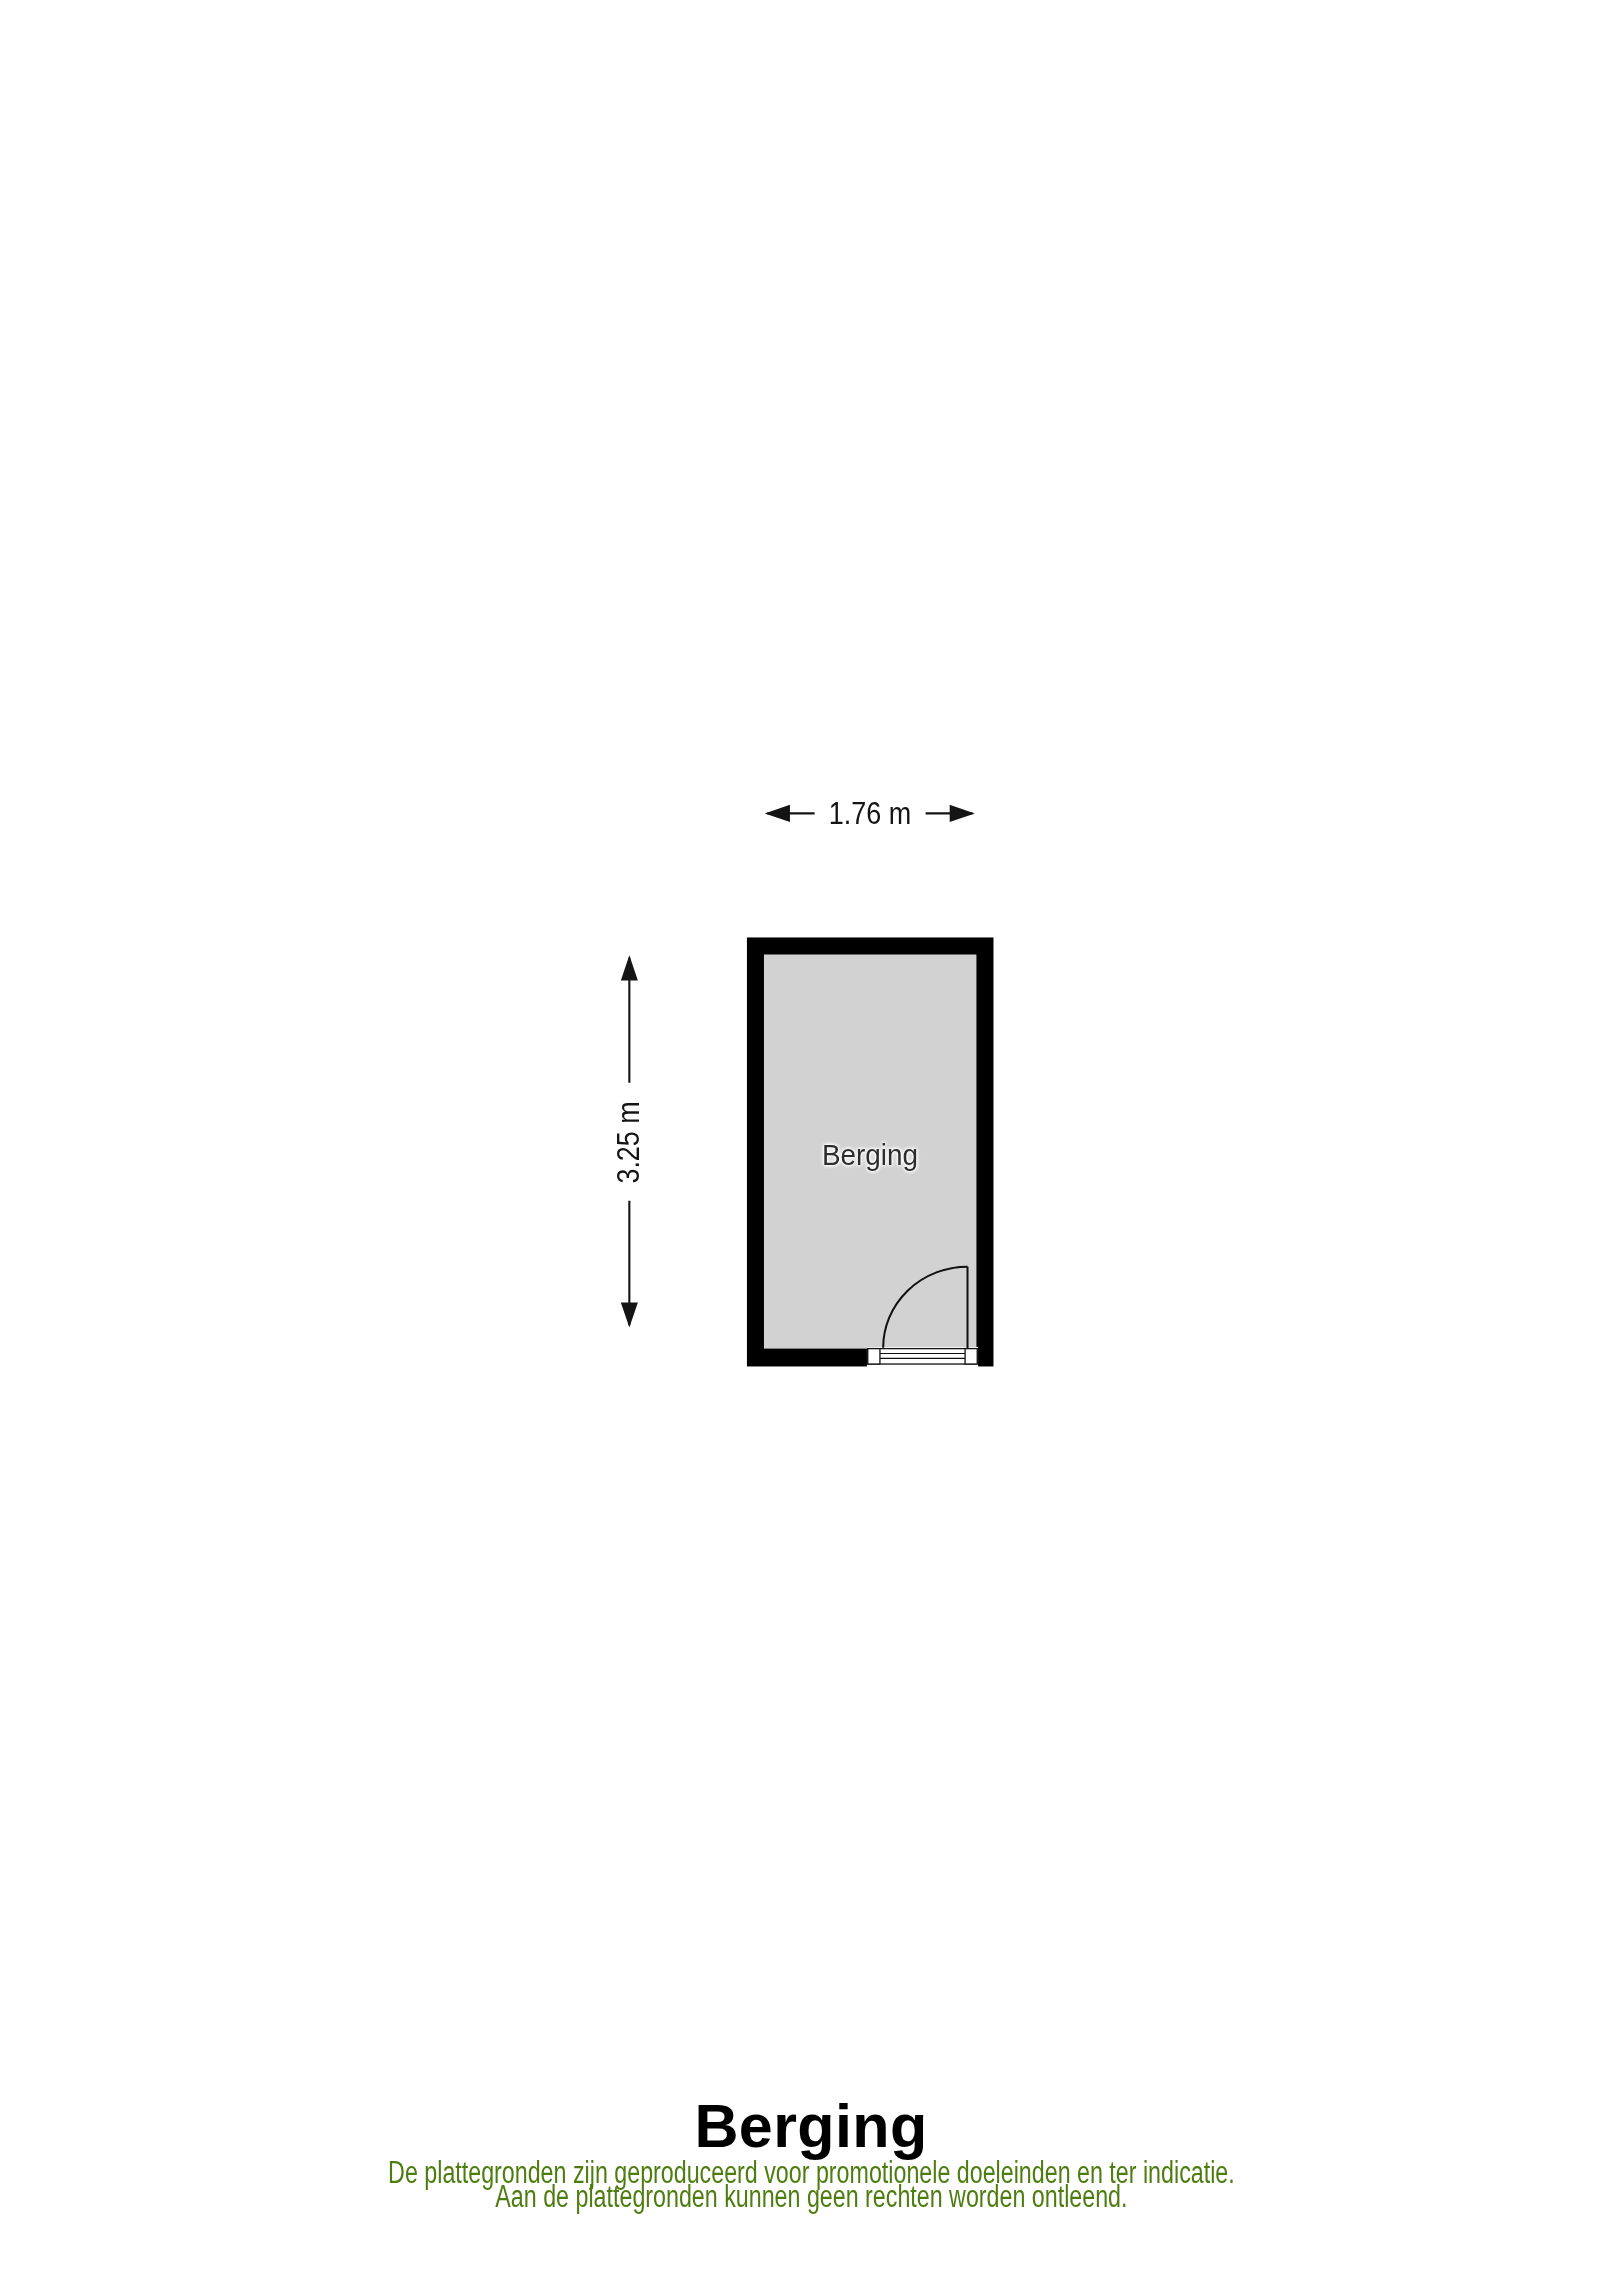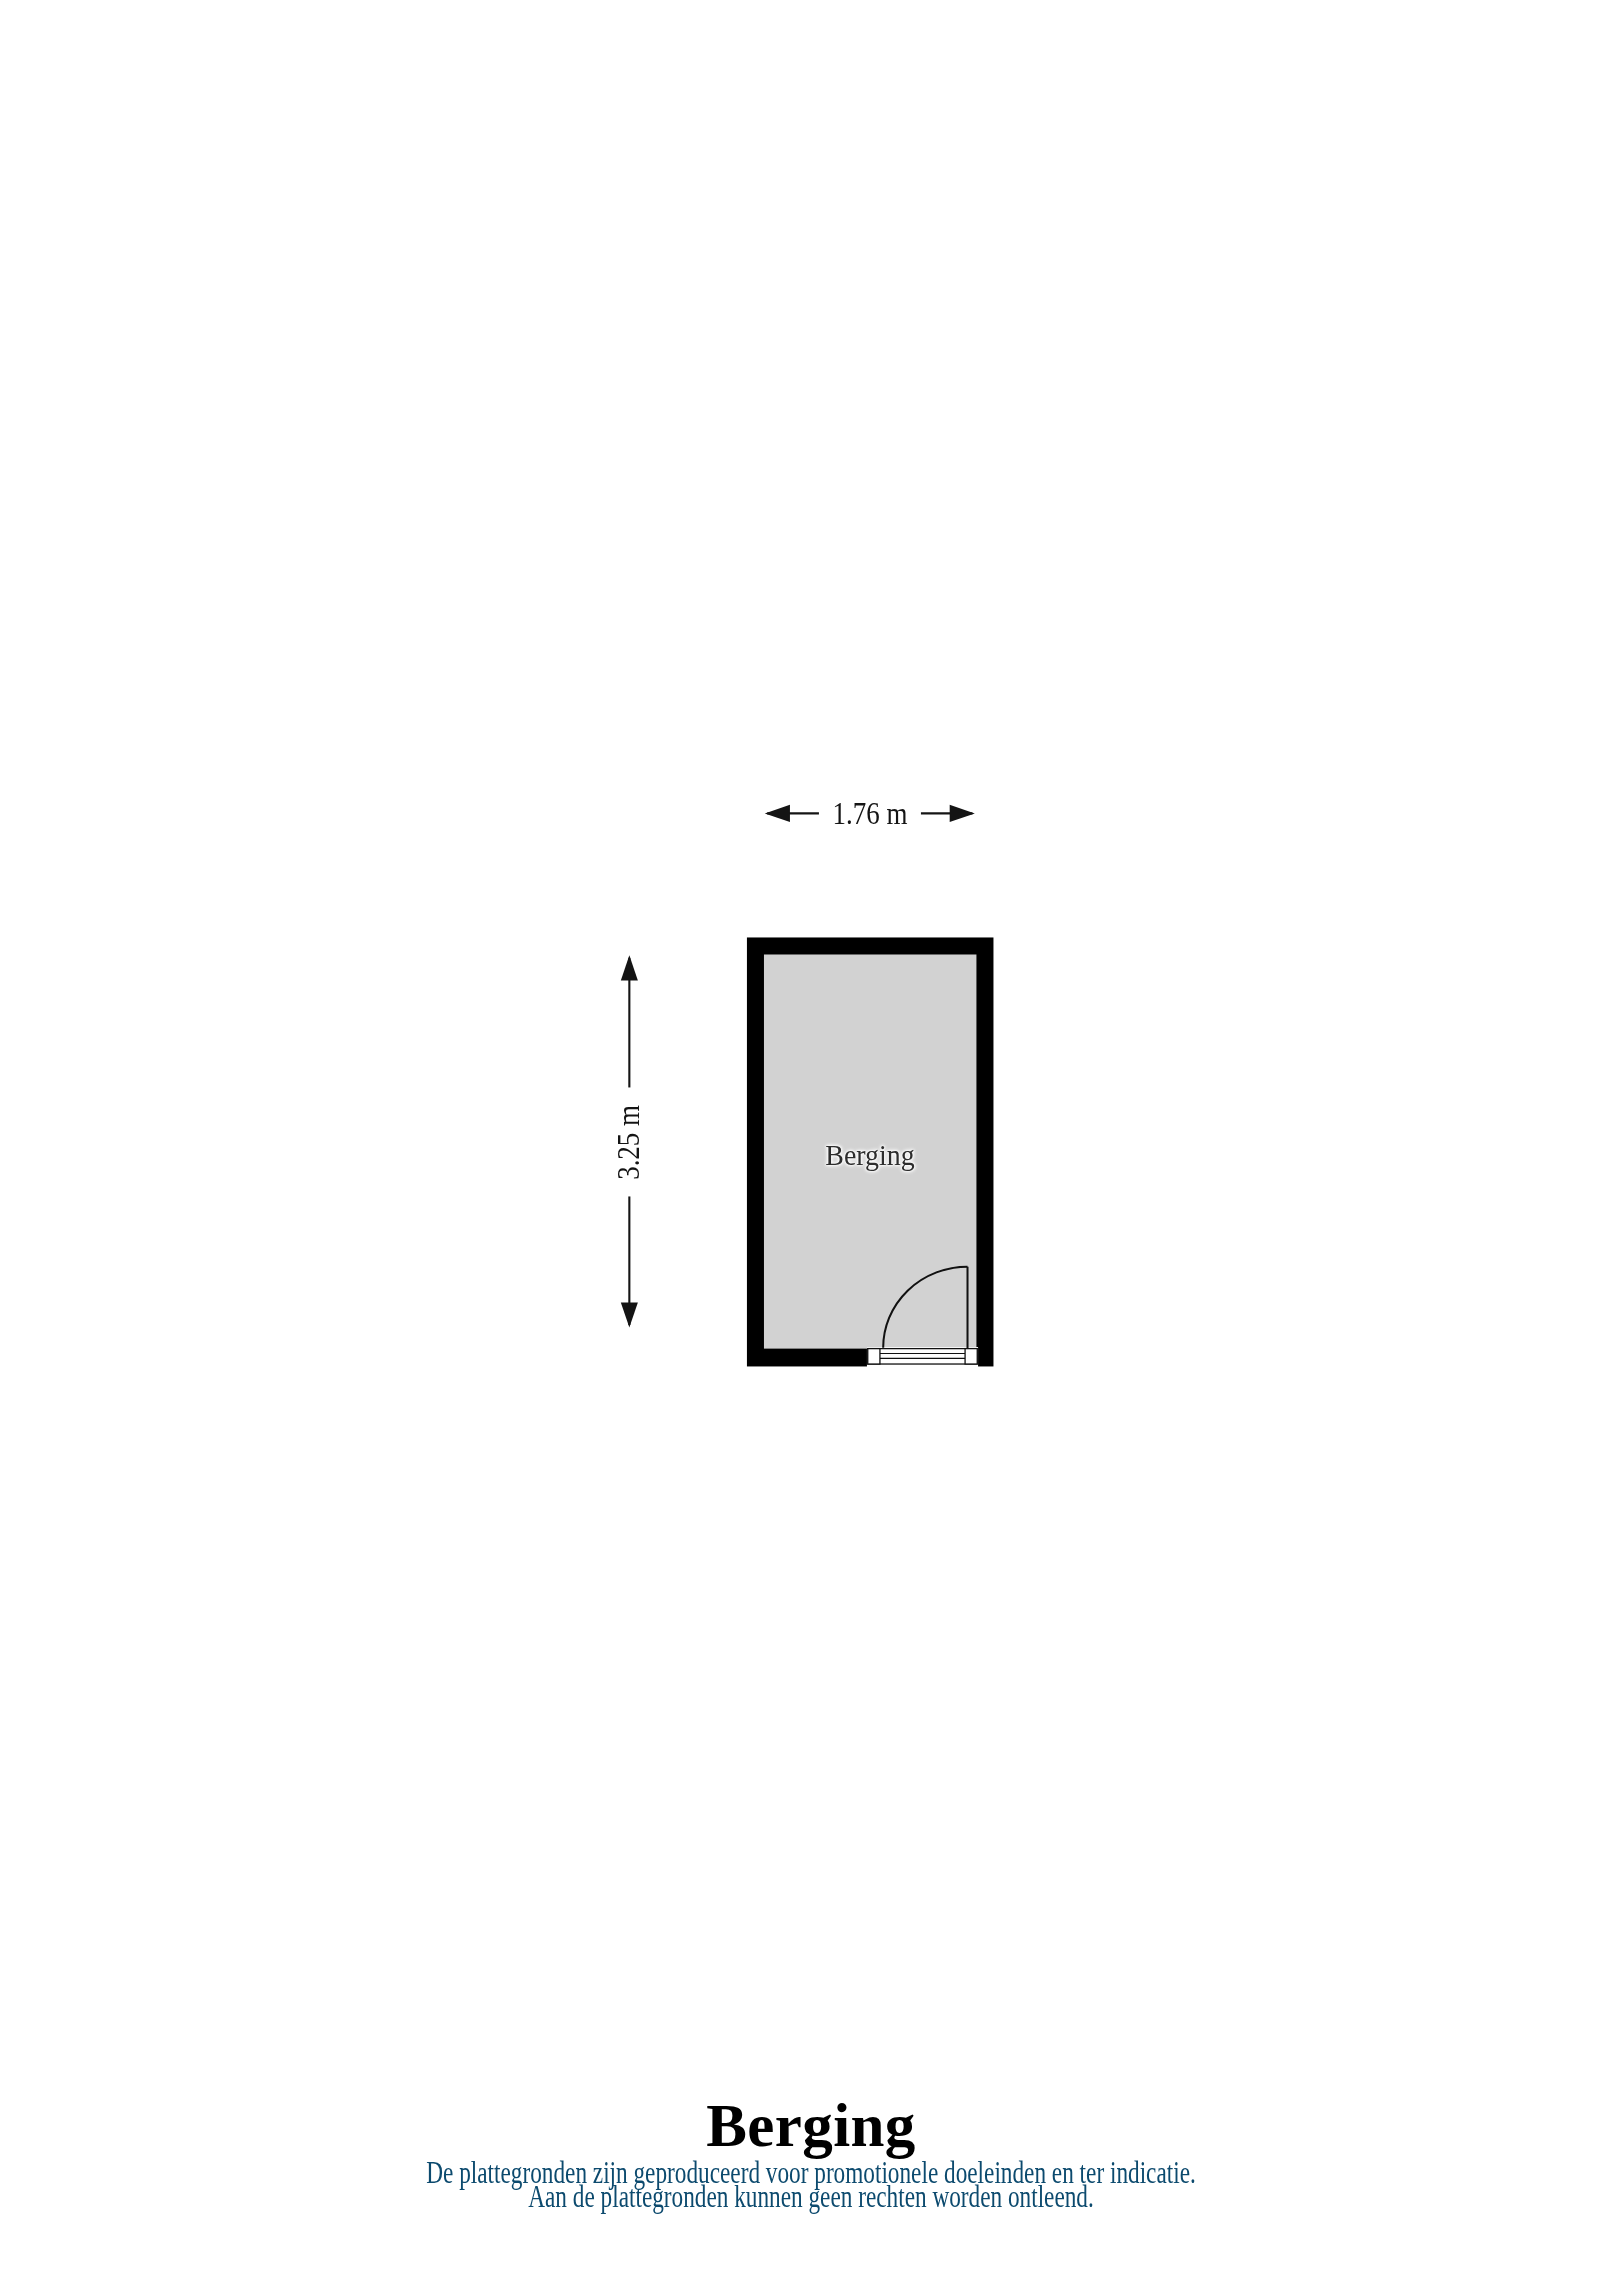--- a/index.html
+++ b/index.html
@@ -6,21 +6,21 @@
     margin: 0;
     padding: 0;
     background: #ffffff;
   }
   .page {
     position: relative;
     width: 1622px;
     height: 2295px;
     background: #ffffff;
     overflow: hidden;
-    font-family: Liberation Serif, serif;
+    font-family: Liberation Sans, sans-serif;
   }
   .plan-svg {
     position: absolute;
     left: 0;
     top: 0;
   }
   .abs {
     position: absolute;
   }
   
@@ -64,21 +64,21 @@
     line-height: 62px;
     font-weight: bold;
     color: #000000;
     letter-spacing: 0.4px;
   }
   
   .footer {
     left: 0; right: 0;
     top: 2161px;
     text-align: center;
-    color: #0c4a6e;
+    color: #4d7c0f;
   }
   .footer .line {
     height: 24px;
     line-height: 24px;
   }
   .footer .line span {
     display: inline-block;
     font-size: 31px;
     line-height: 24px;
     transform: scaleX(0.75);

